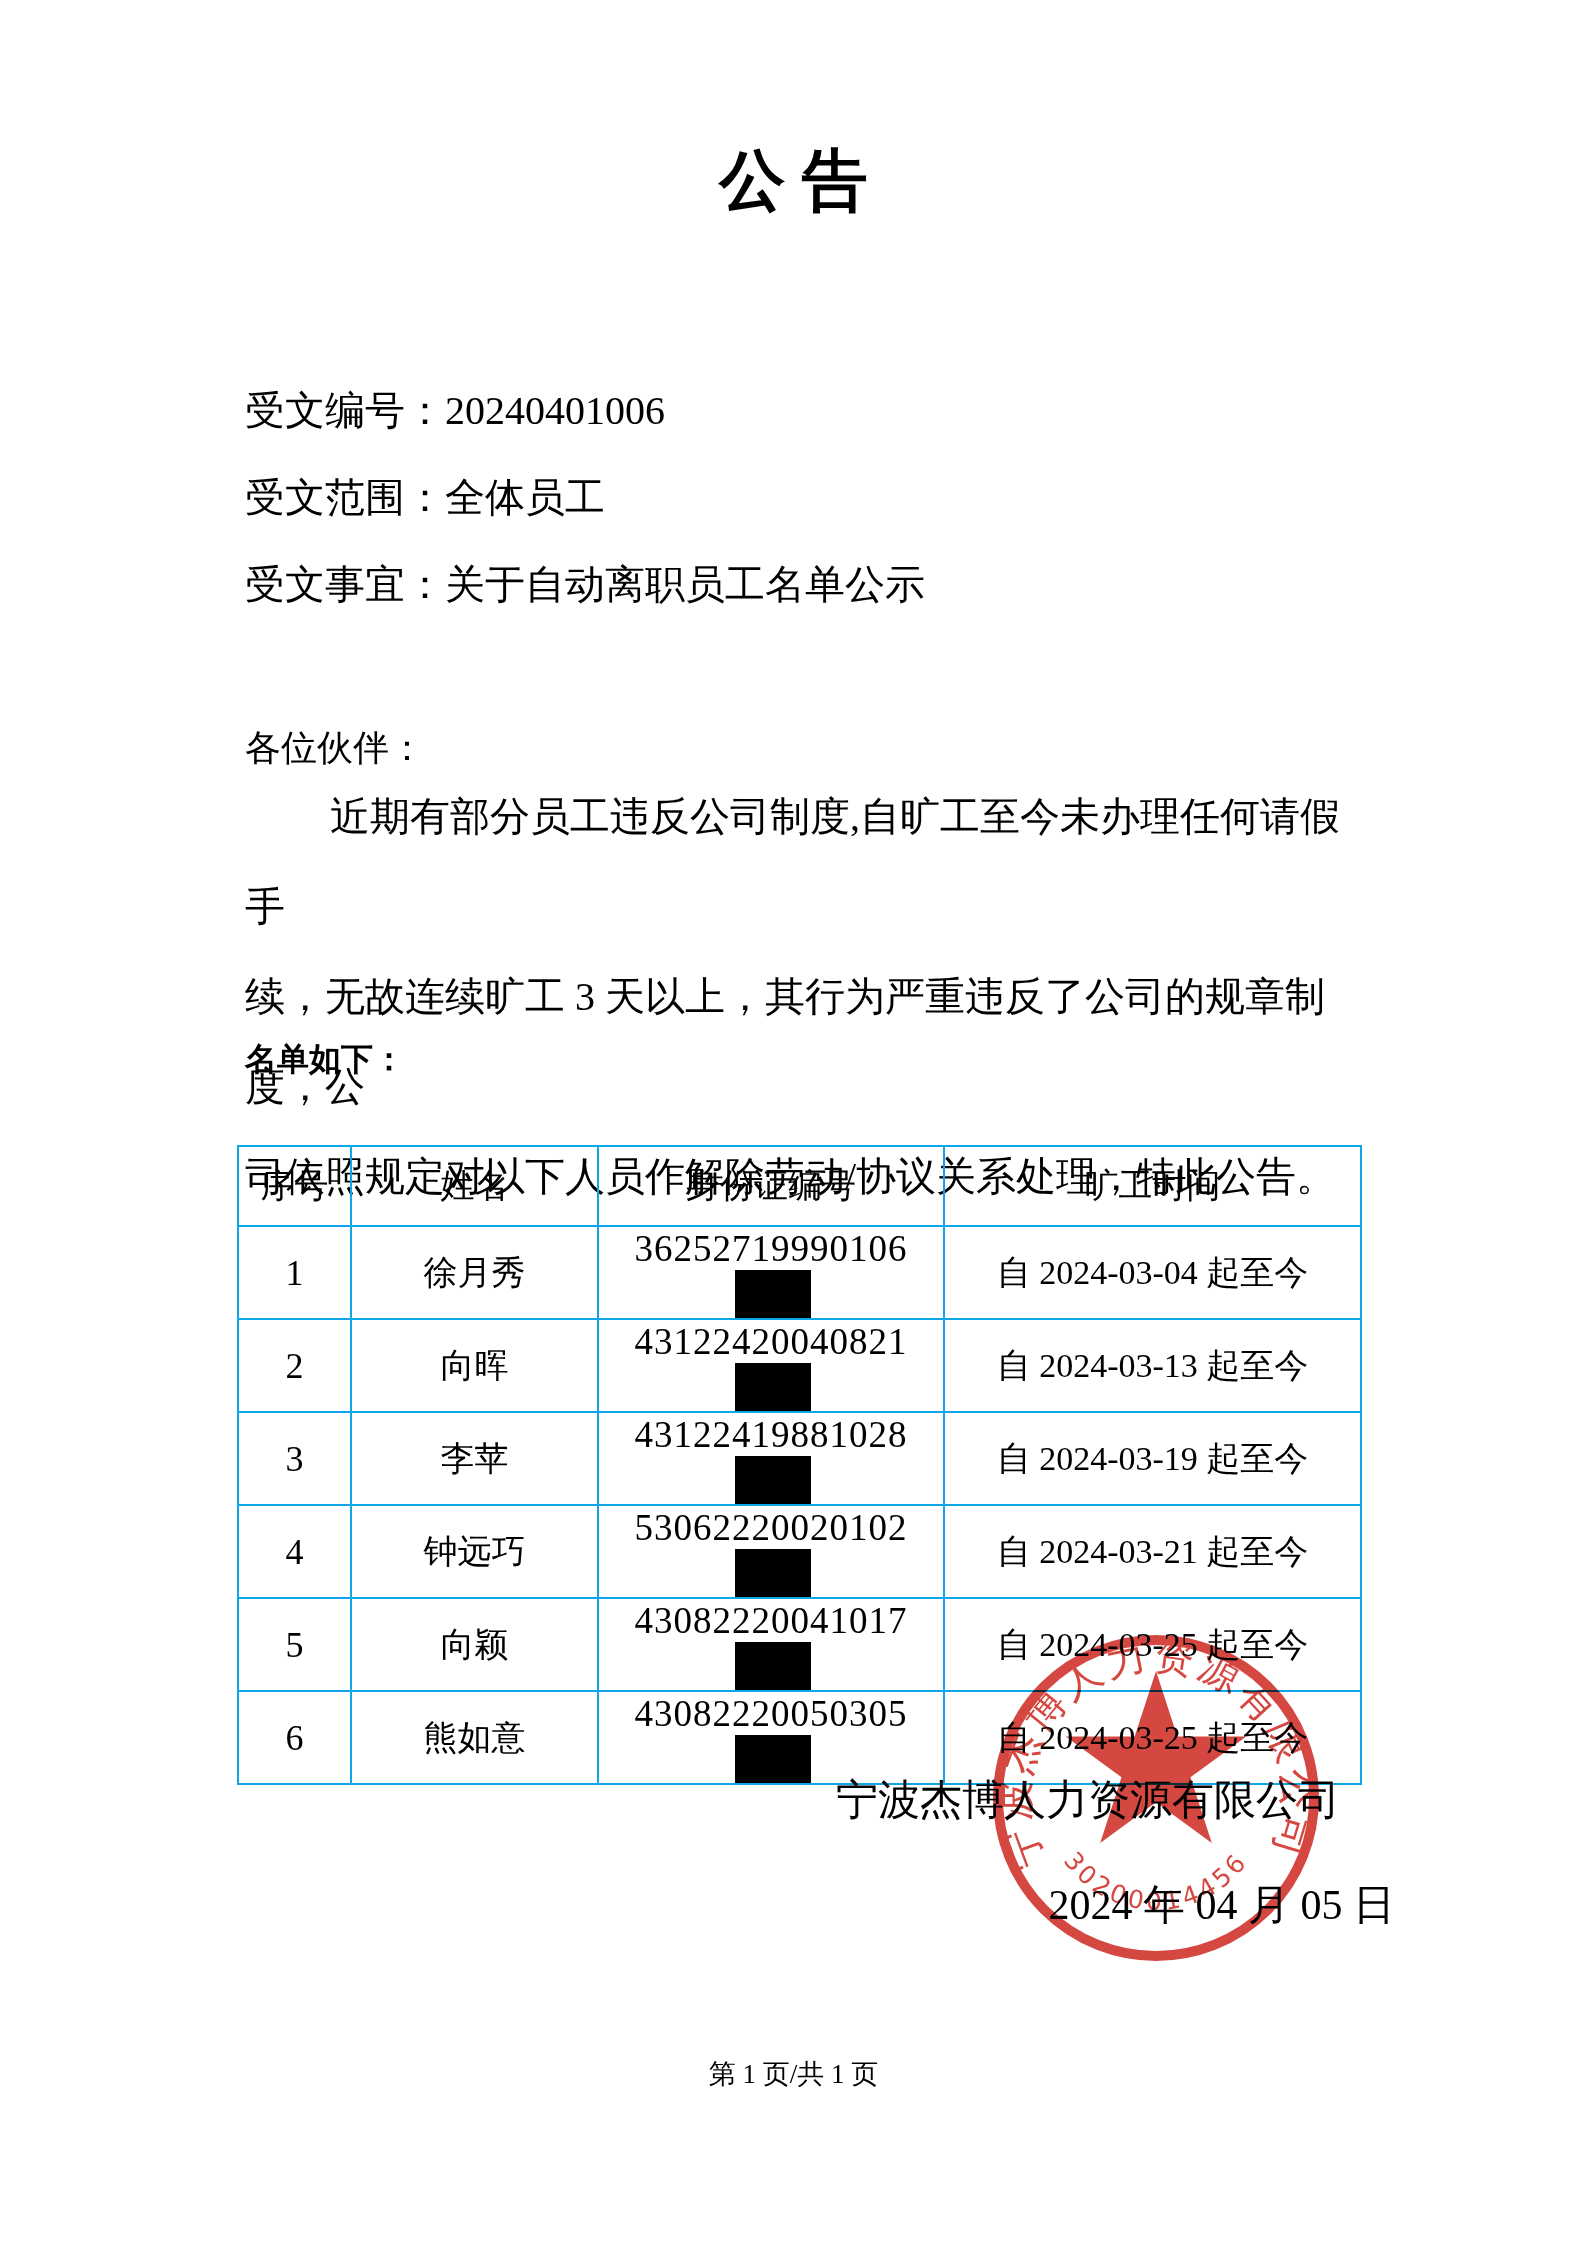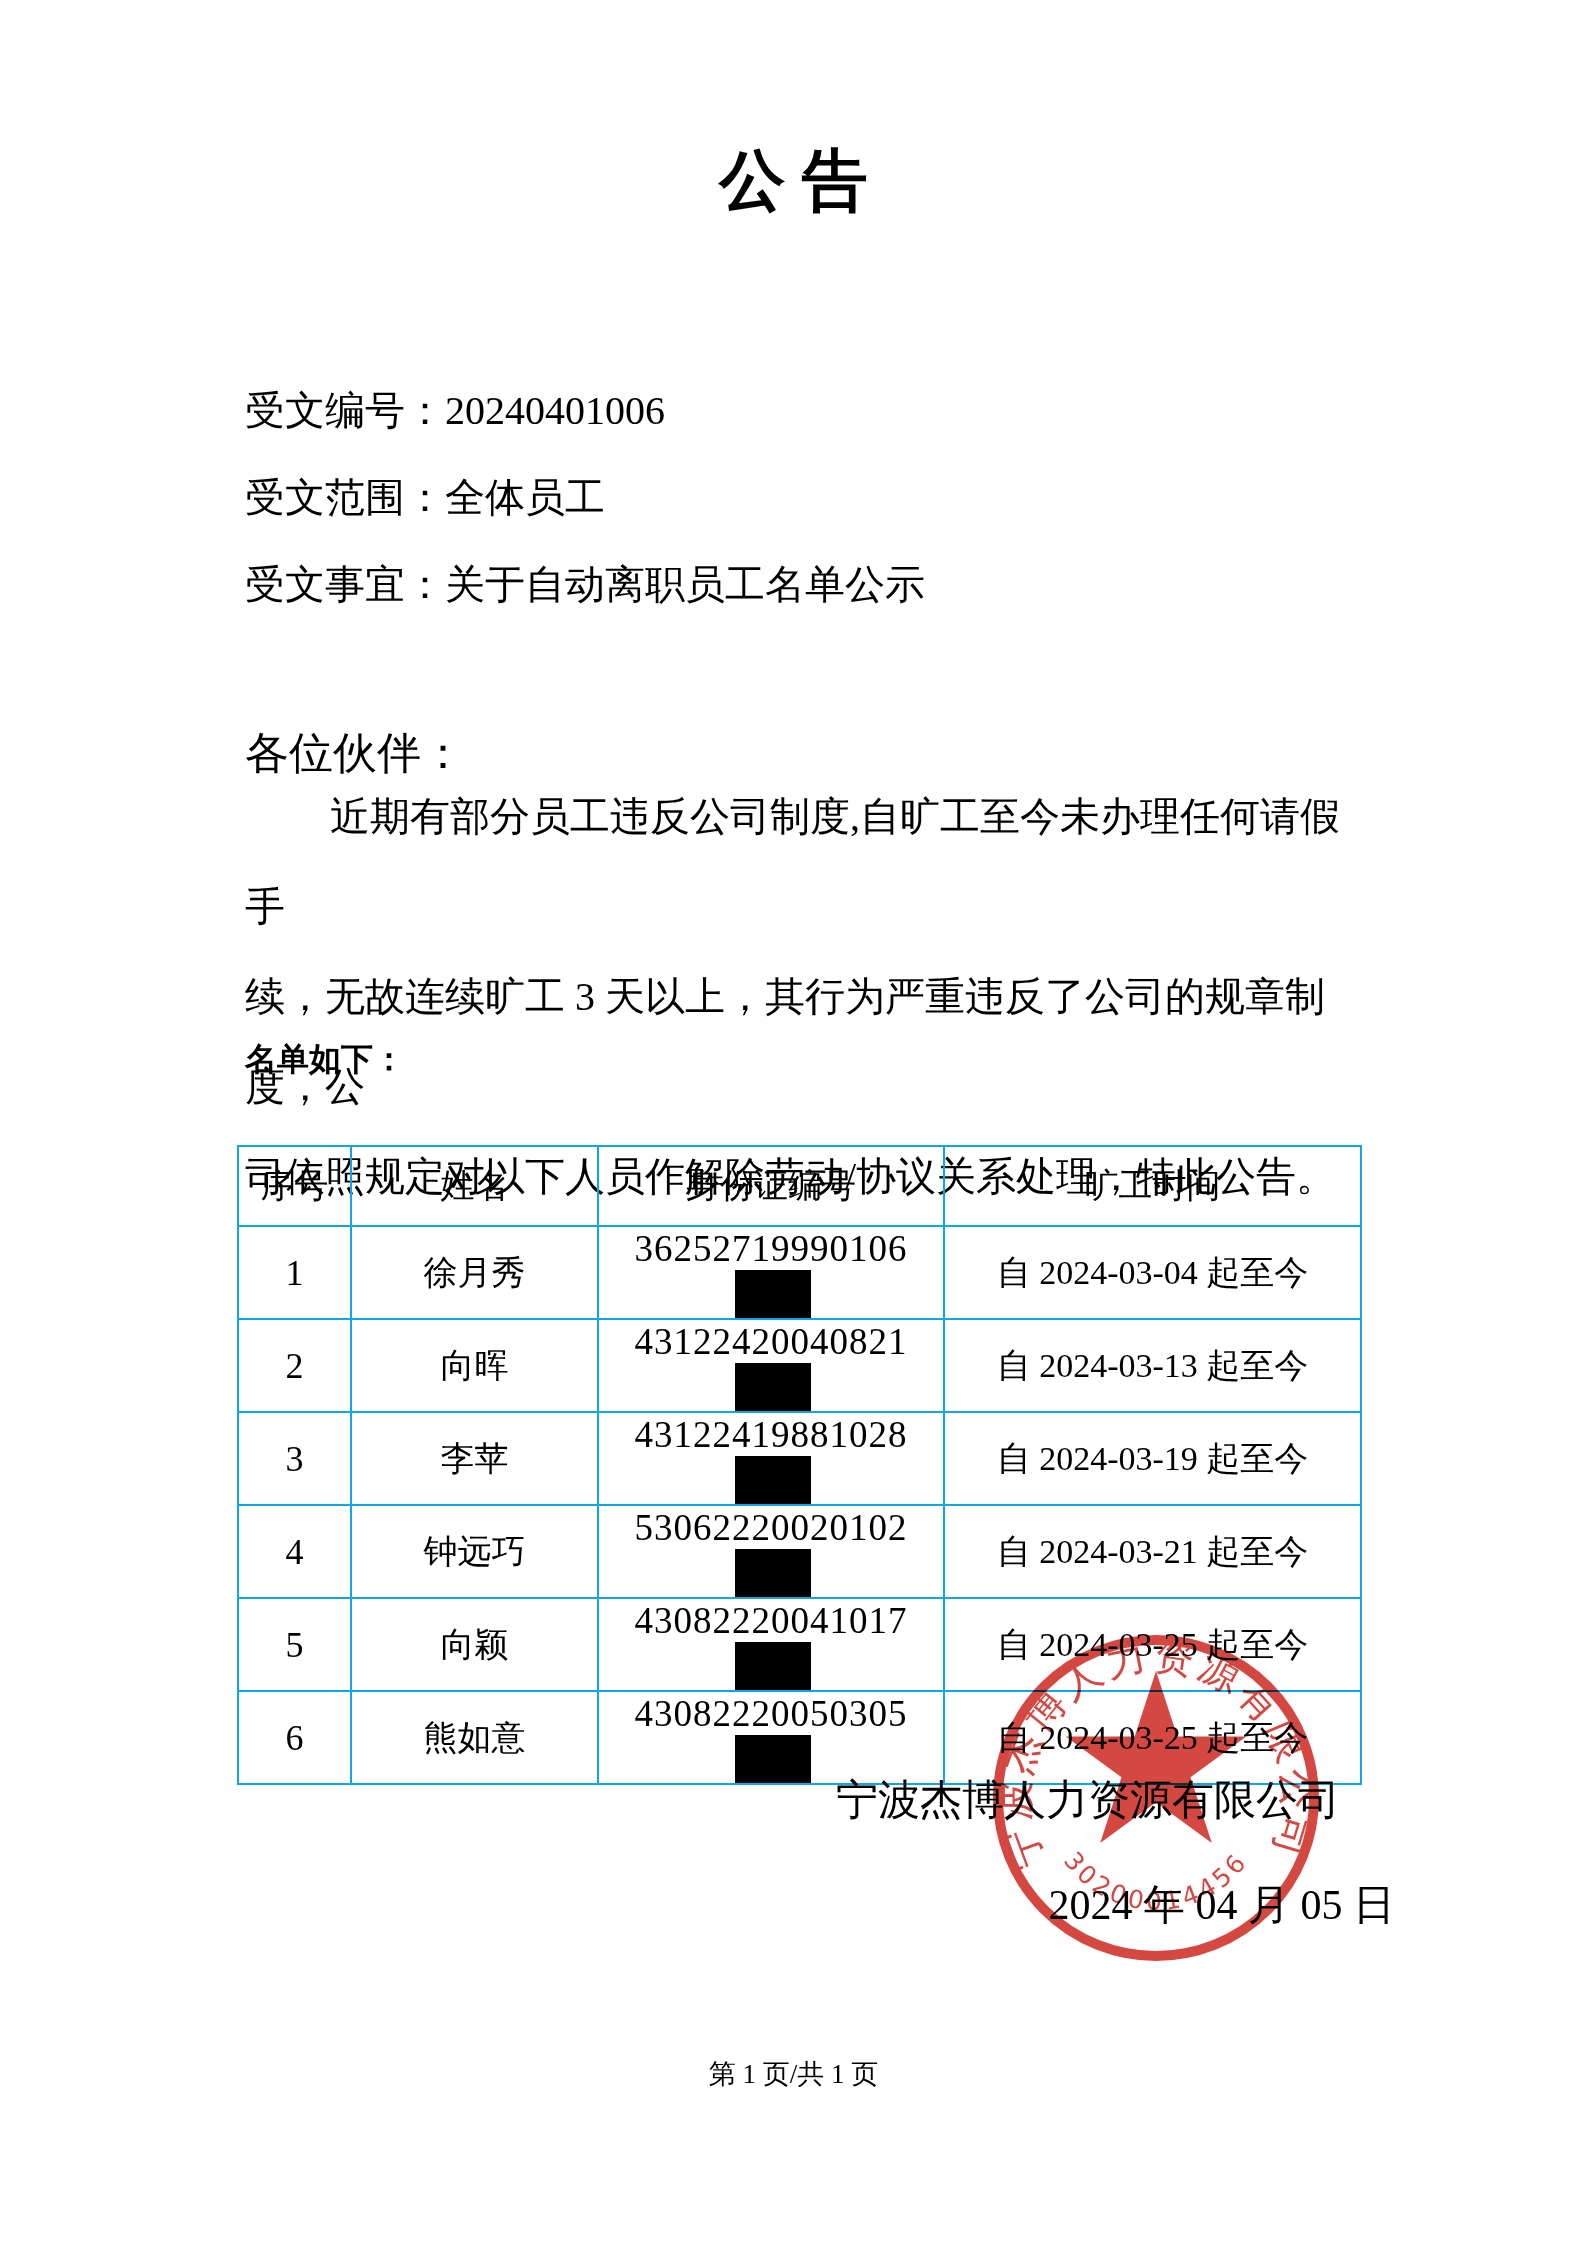--- a/index.html
+++ b/index.html
@@ -8,21 +8,21 @@
     color:#000;font-family:"Liberation Serif","DejaVu Serif",serif;
     overflow:hidden;
   }
   .page-title{
     position:absolute;top:136px;left:0;width:100%;text-align:center;
     font-size:66px;font-weight:bold;
   }
   .fields{position:absolute;top:367px;left:245px;font-size:40px;line-height:86px;}
   .field-label{font-weight:normal;font-family:"Liberation Sans","DejaVu Sans",sans-serif;}
   .field-value{font-family:"Liberation Serif","DejaVu Serif",serif;}
-  .salutation{position:absolute;top:724px;left:245px;font-size:44px;}
+  .salutation{position:absolute;top:724px;left:245px;font-size:36px;}
   .body-text{position:absolute;top:772px;left:245px;width:1102px;font-size:40px;line-height:90px;}
   .body-text .line1{text-indent:85px;}
   .list-intro{
     position:absolute;top:1038px;left:245px;font-size:32px;font-weight:bold;
     font-family:"Liberation Sans","DejaVu Sans",sans-serif;
     text-align:center;
   }
   table.roster{
     position:absolute;top:1145px;left:237px;border-collapse:collapse;
     font-size:34px;table-layout:fixed;

